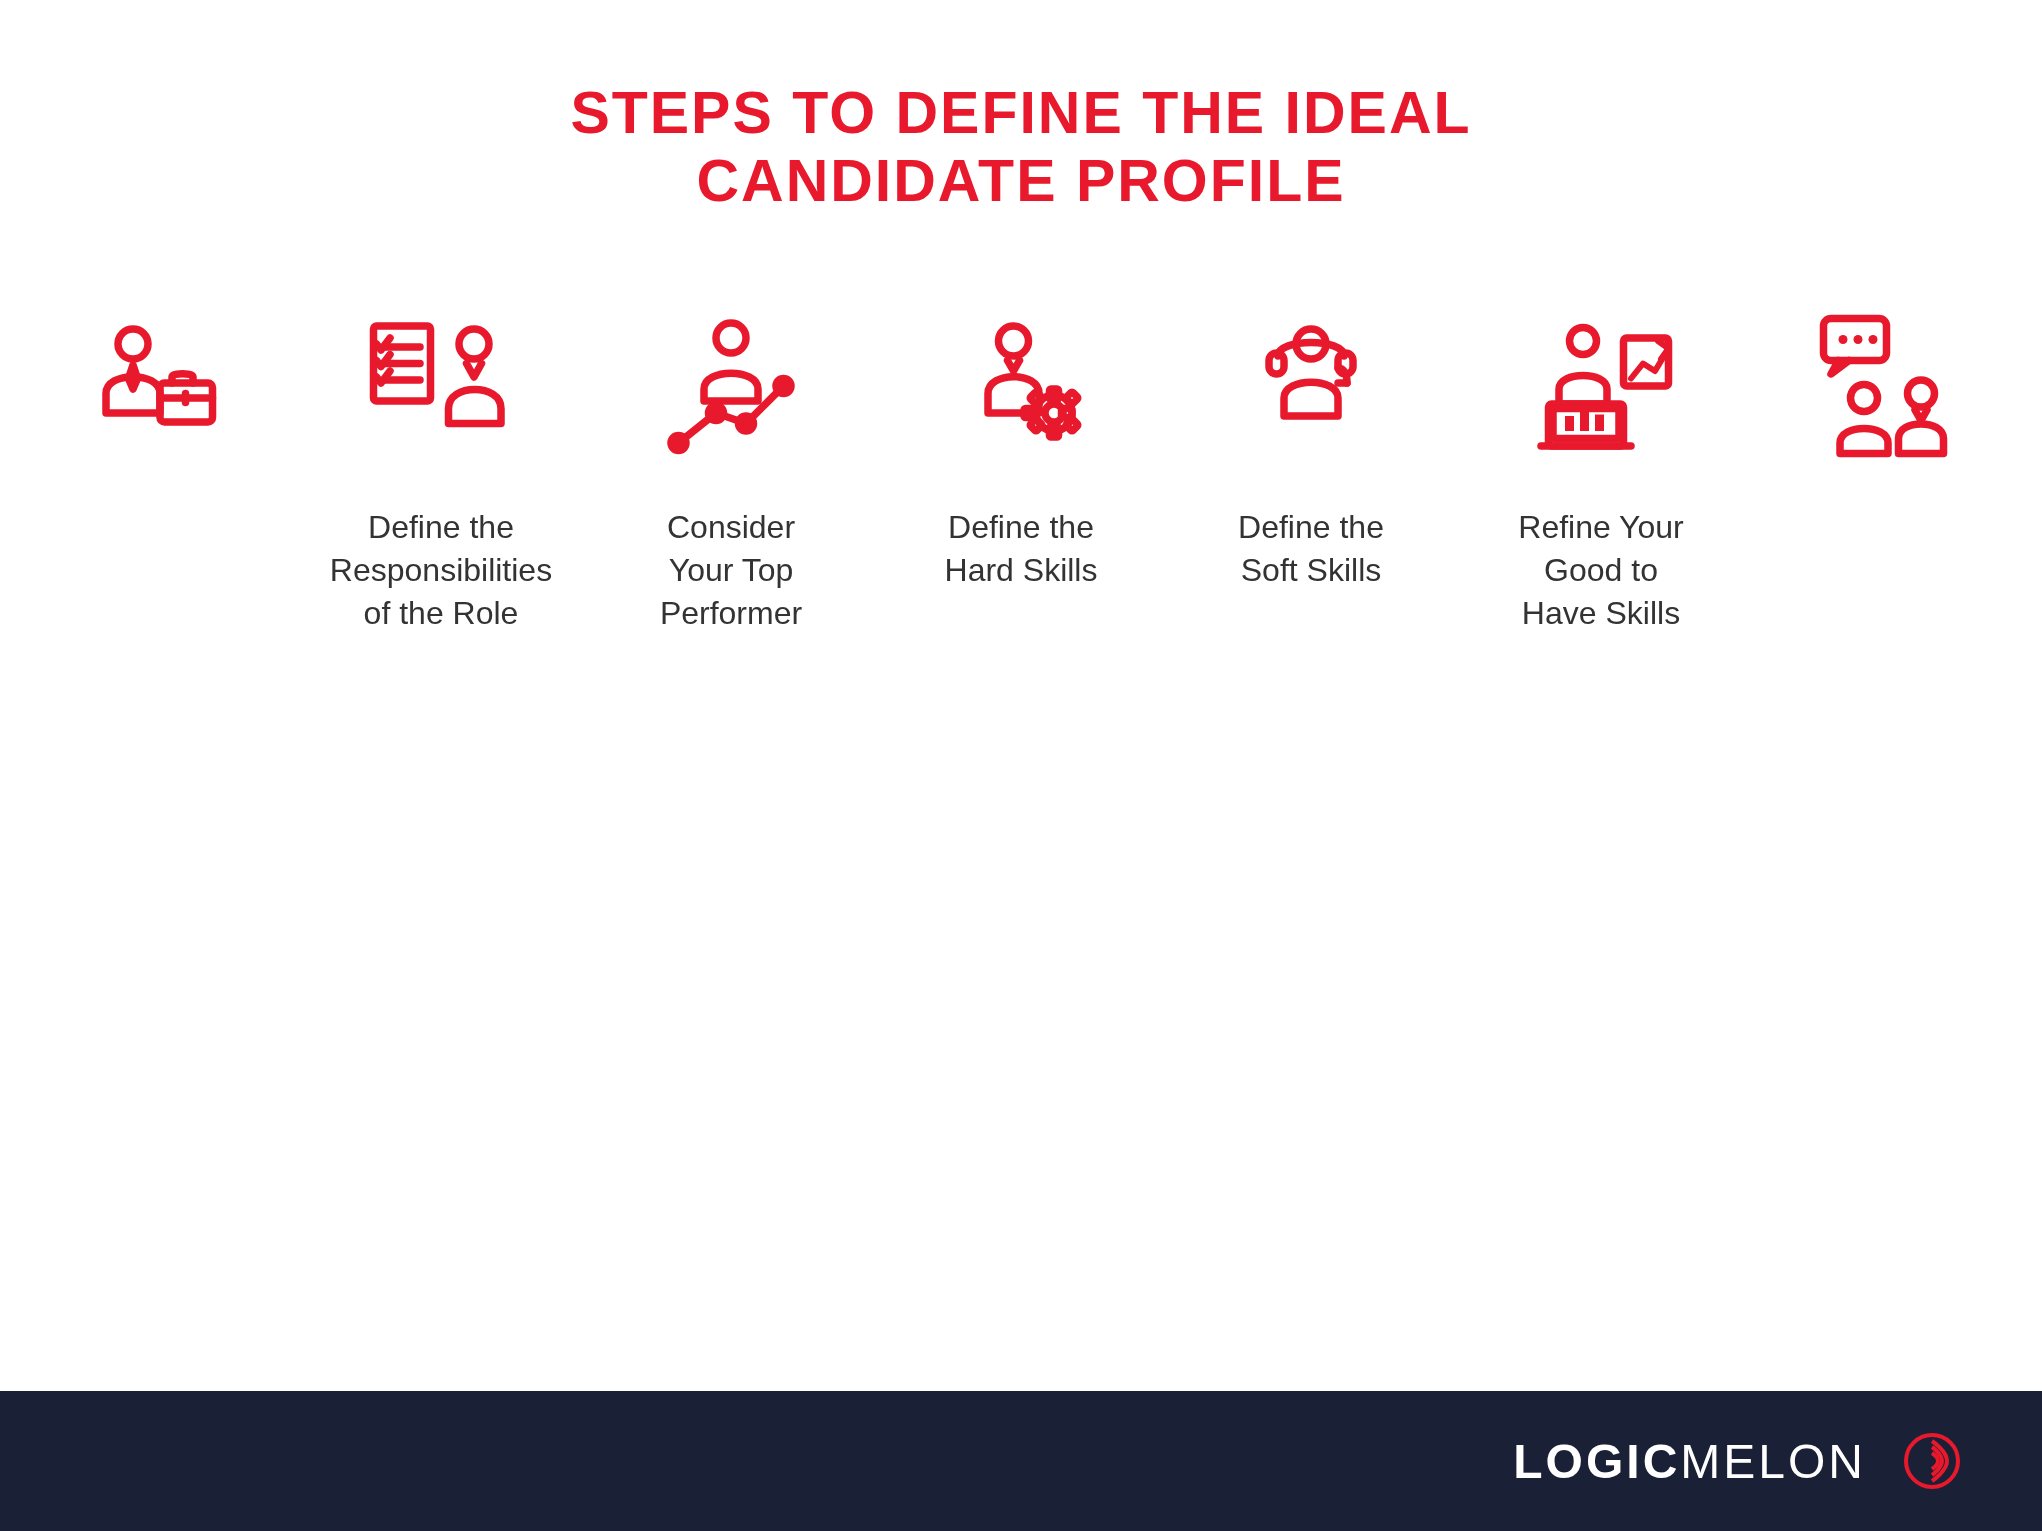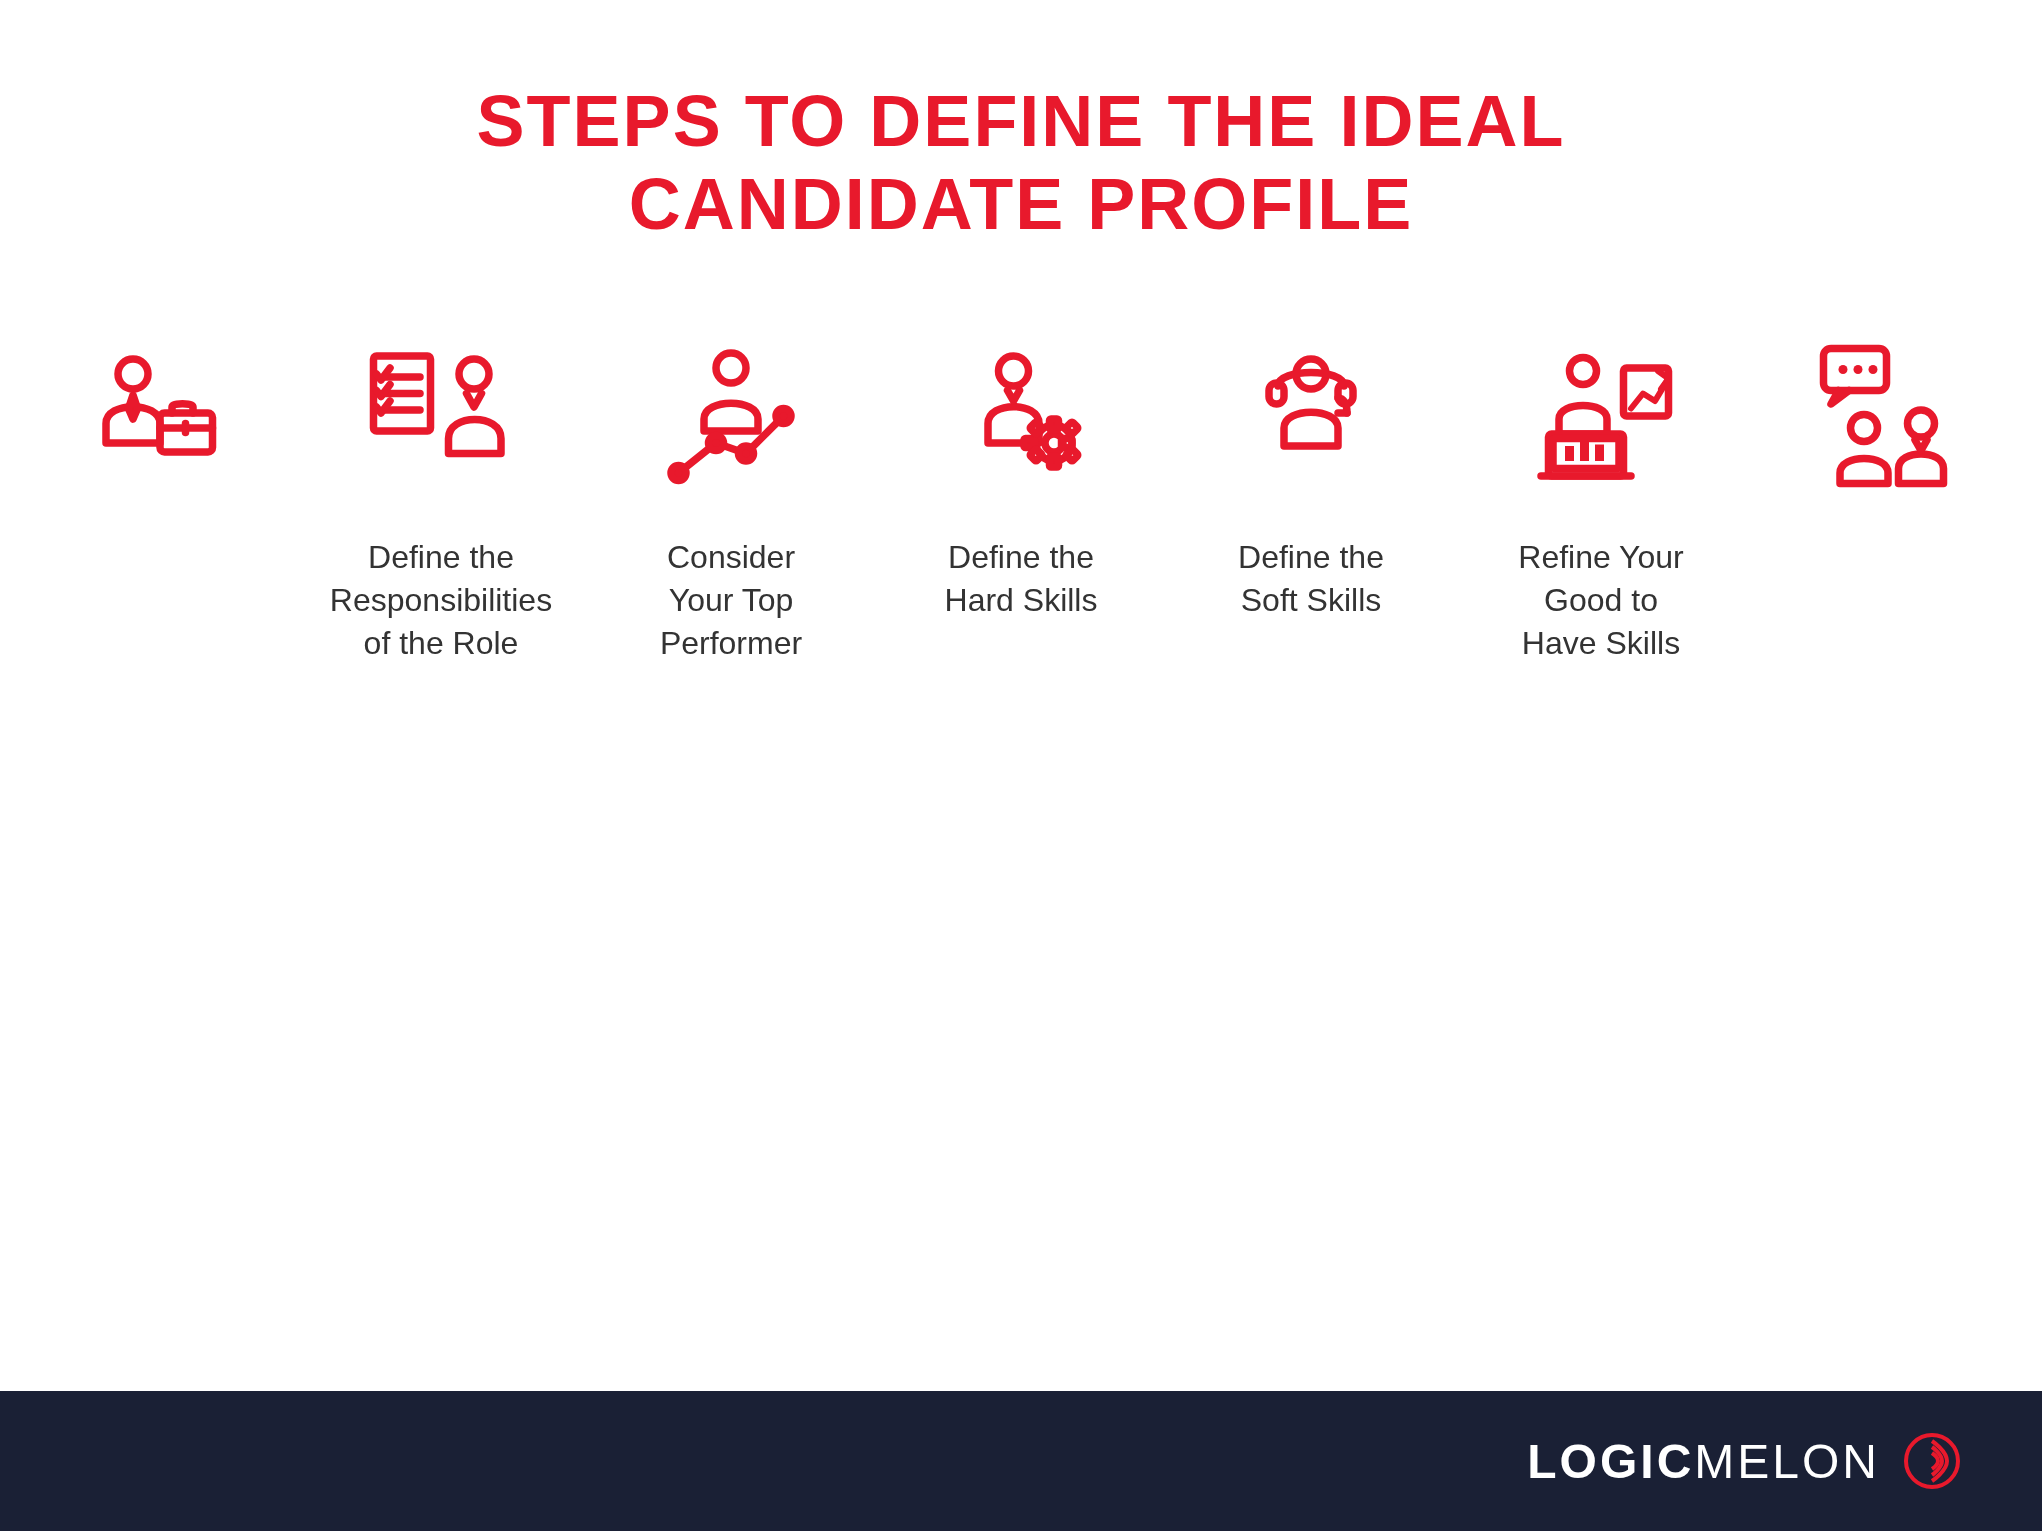--- a/index.html
+++ b/index.html
@@ -21,21 +21,21 @@
       align-items: center;
       padding-top: 80px;
     }
 
     .title-section {
       text-align: center;
       margin-bottom: 90px;
     }
 
     .main-title {
-      font-size: 72px;
+      font-size: 59px;
       font-weight: 900;
       color: #e8192c;
       line-height: 1.15;
       letter-spacing: 2px;
       text-transform: uppercase;
     }
 
     .steps-container {
       display: flex;
       flex-direction: row;
@@ -82,21 +82,21 @@
     }
 
     .footer {
       background: #1a2035;
       height: 140px;
       width: 100%;
       display: flex;
       align-items: center;
       justify-content: flex-end;
       padding-right: 80px;
-      gap: 22px;
+      gap: 36px;
     }
 
     .footer-logo-text {
       font-size: 48px;
       font-weight: 400;
       color: #ffffff;
       letter-spacing: 3px;
     }
 
     .footer-logo-text strong {

